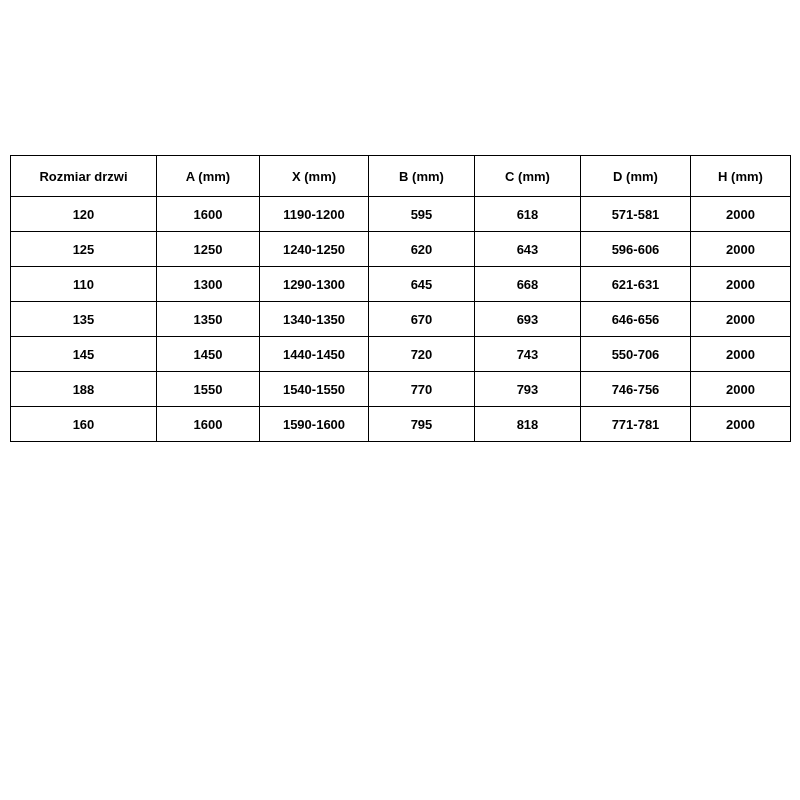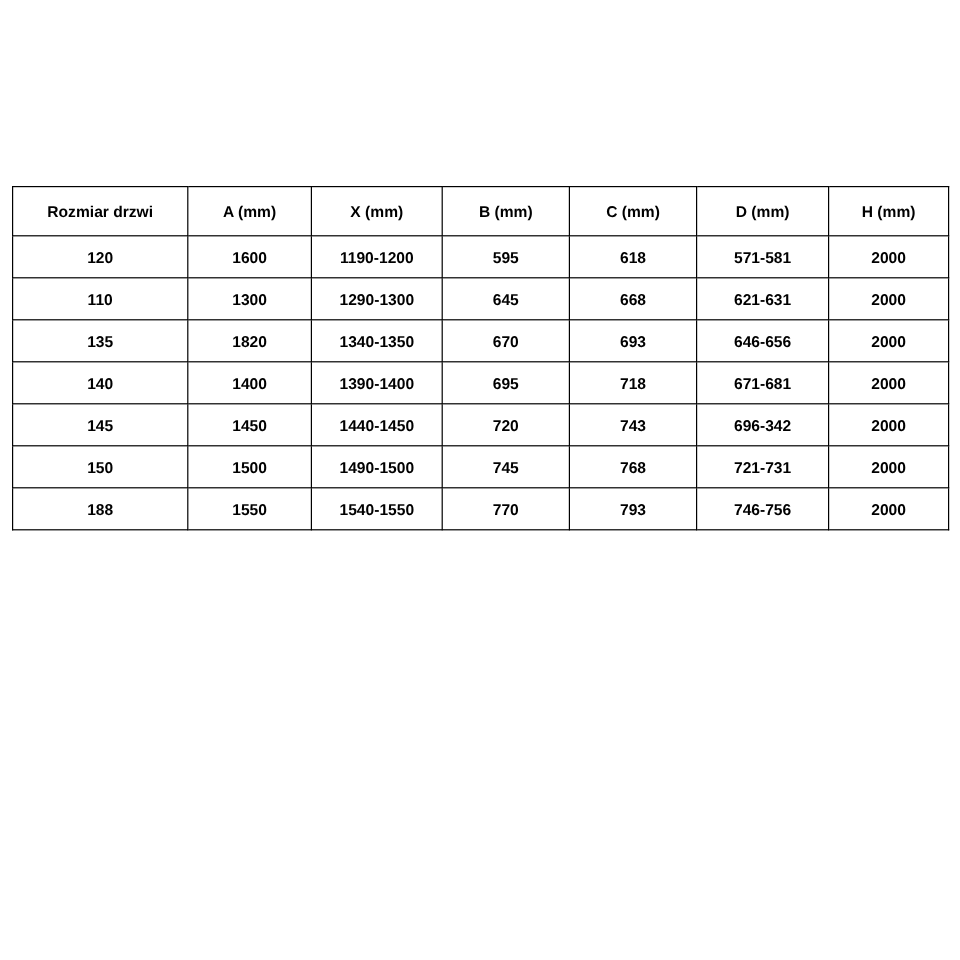--- a/index.html
+++ b/index.html
@@ -85,69 +85,69 @@
         <tr>
           <td>120</td>
           <td>1600</td>
           <td>1190-1200</td>
           <td>595</td>
           <td>618</td>
           <td>571-581</td>
           <td>2000</td>
         </tr>
         <tr>
+          <td>125</td>
+          <td>1250</td>
+          <td>1240-1250</td>
+          <td>620</td>
+          <td>643</td>
+          <td>596-606</td>
+          <td>2000</td>
+        </tr>
+        <tr>
           <td>110</td>
           <td>1300</td>
           <td>1290-1300</td>
           <td>645</td>
           <td>668</td>
           <td>621-631</td>
           <td>2000</td>
         </tr>
         <tr>
           <td>135</td>
-          <td>1820</td>
+          <td>1350</td>
           <td>1340-1350</td>
           <td>670</td>
           <td>693</td>
           <td>646-656</td>
-          <td>2000</td>
-        </tr>
-        <tr>
-          <td>140</td>
-          <td>1400</td>
-          <td>1390-1400</td>
-          <td>695</td>
-          <td>718</td>
-          <td>671-681</td>
           <td>2000</td>
         </tr>
         <tr>
           <td>145</td>
           <td>1450</td>
           <td>1440-1450</td>
           <td>720</td>
           <td>743</td>
-          <td>696-342</td>
-          <td>2000</td>
-        </tr>
-        <tr>
-          <td>150</td>
-          <td>1500</td>
-          <td>1490-1500</td>
-          <td>745</td>
-          <td>768</td>
-          <td>721-731</td>
+          <td>550-706</td>
           <td>2000</td>
         </tr>
         <tr>
           <td>188</td>
           <td>1550</td>
           <td>1540-1550</td>
           <td>770</td>
           <td>793</td>
           <td>746-756</td>
           <td>2000</td>
         </tr>
+        <tr>
+          <td>160</td>
+          <td>1600</td>
+          <td>1590-1600</td>
+          <td>795</td>
+          <td>818</td>
+          <td>771-781</td>
+          <td>2000</td>
+        </tr>
       </tbody>
     </table>
   </div>
 </div>
 
 </body></html>

